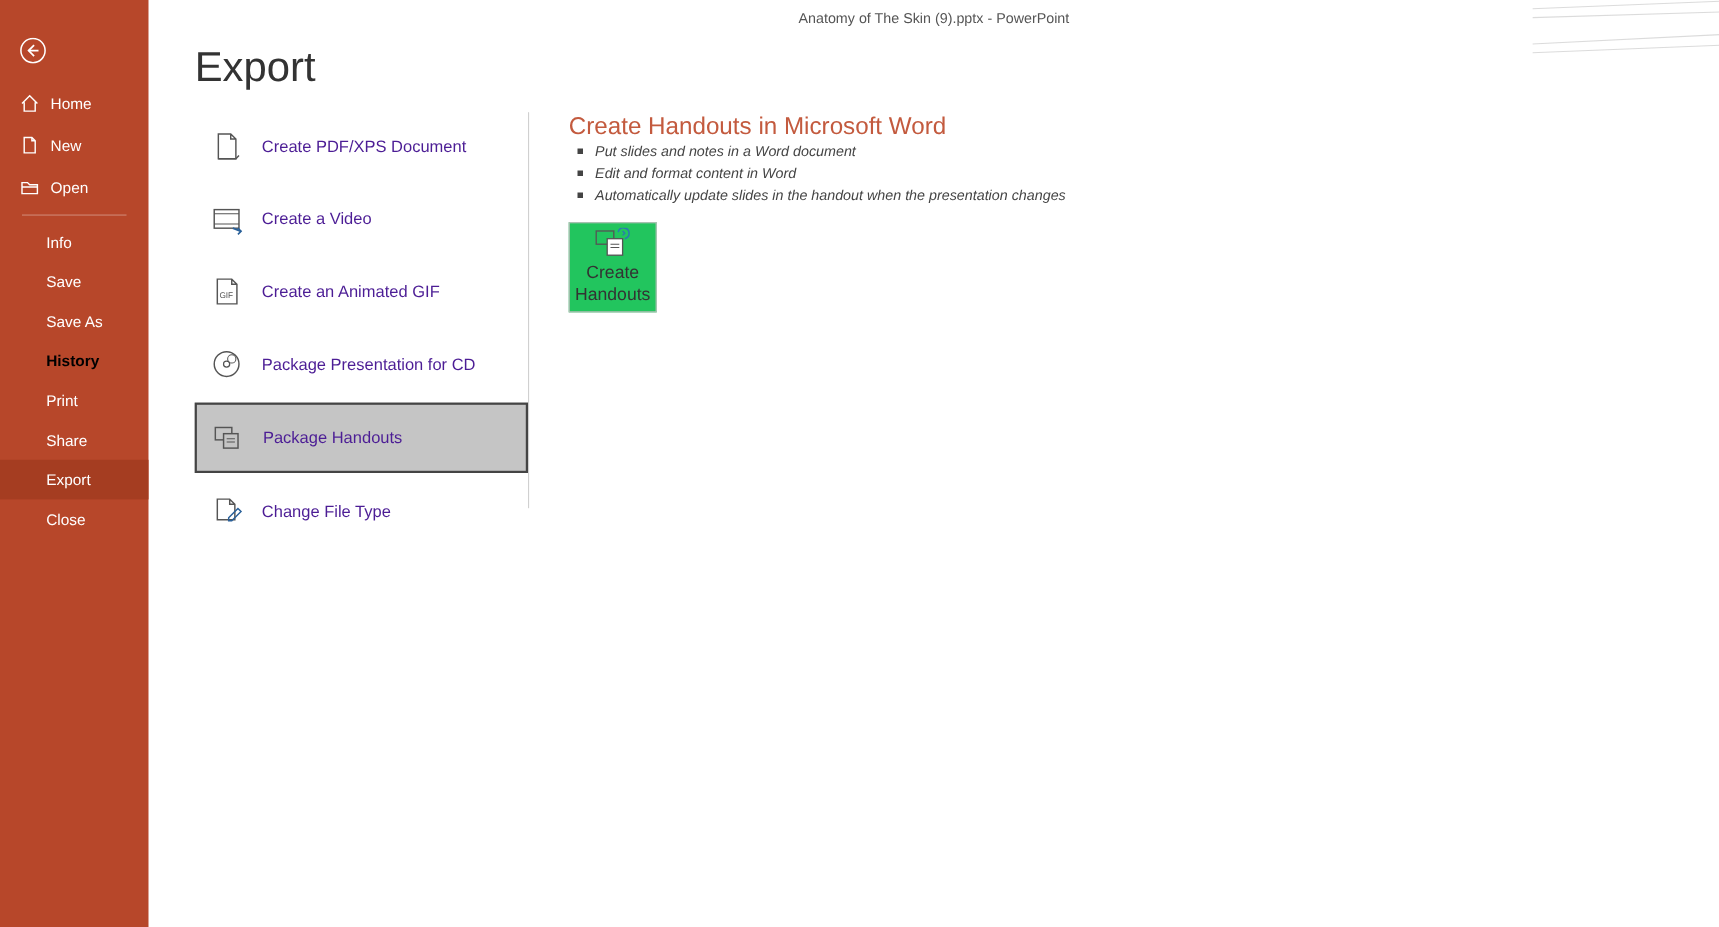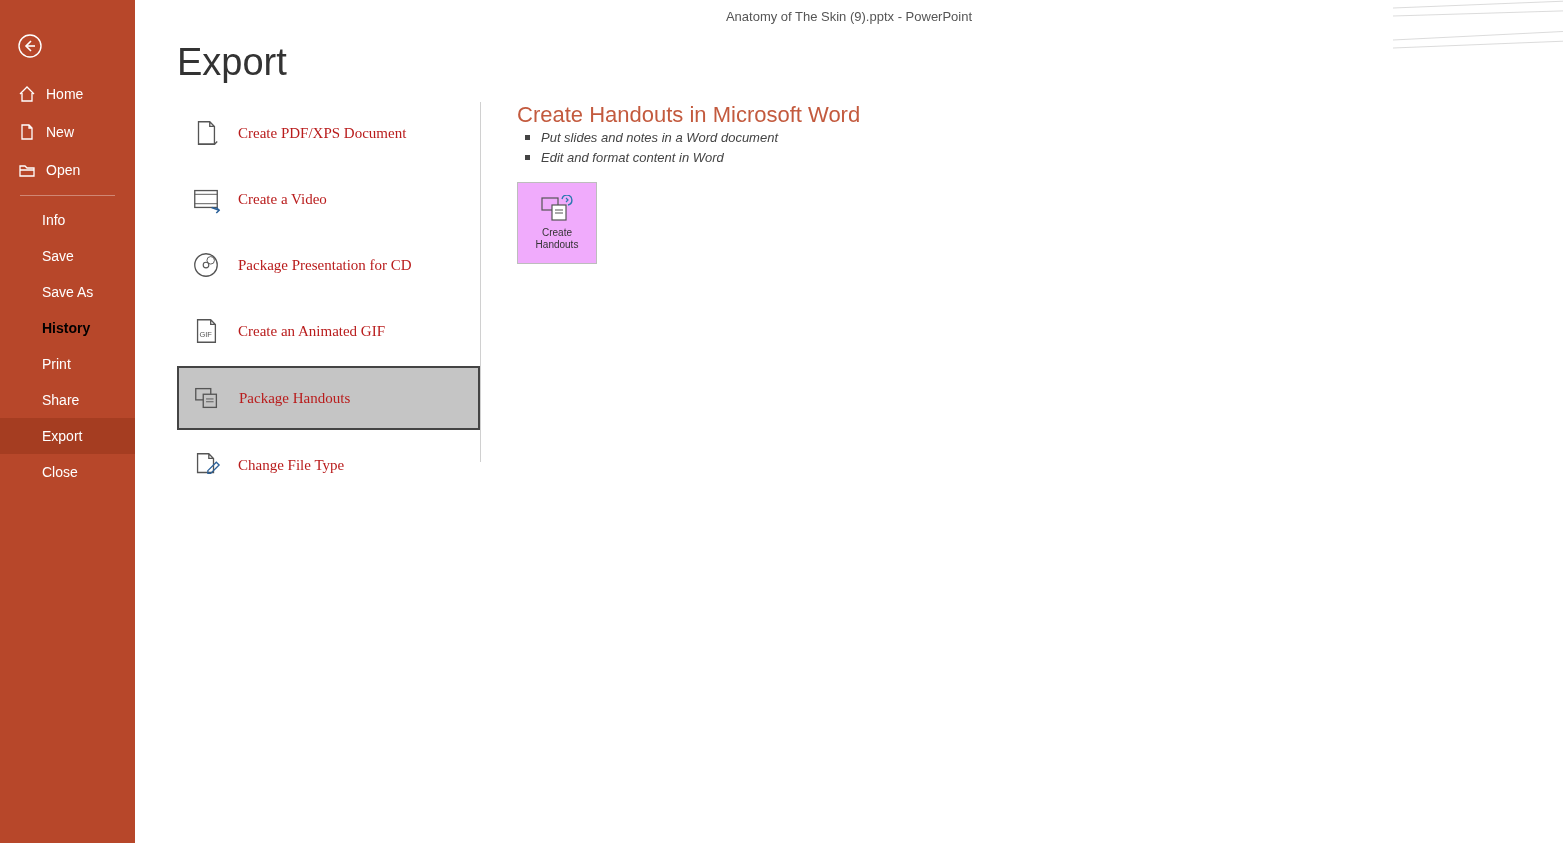--- a/index.html
+++ b/index.html
@@ -90,22 +90,21 @@
 .export-item .icon-box {
   width: 32px;
   height: 32px;
   display: flex;
   align-items: center;
   justify-content: center;
 }
 .export-item .icon-box svg { width: 30px; height: 30px; }
 .export-item-label {
   font-size: 15px;
-  color: #b91c1c;
-  font-family: Liberation Serif, serif;
+  color: #4c1d95;
 }
 .divider-v {
   width: 1px;
   background: #d0d0d0;
   margin: 0 8px 0 0;
   height: 360px;
 }
 .detail-pane {
   padding: 0 28px;
   max-width: 700px;
@@ -133,27 +132,27 @@
   left: 8px;
   top: 7px;
   width: 5px;
   height: 5px;
   background: #444;
 }
 .action-btn {
   width: 80px;
   height: 82px;
   border: 1px solid #bdbdbd;
-  background: #f0abfc;
+  background: #22c55e;
   display: flex;
   flex-direction: column;
   align-items: center;
   justify-content: center;
   cursor: pointer;
-  font-size: 10px;
+  font-size: 16px;
   color: #333;
   text-align: center;
   gap: 4px;
 }
 .action-btn svg { width: 34px; height: 28px; }
 .action-btn-label { line-height: 1.25; }
 
 
 .decor {
   position: absolute;
@@ -268,36 +267,36 @@
               <path d="M22 25 L30 28" stroke="#2a6099" stroke-width="1.8"></path>
               <path d="M27 25 L30 28 L27 31" fill="none" stroke="#2a6099" stroke-width="1.6"></path>
             </svg>
         </span>
         <span class="export-item-label">Create a Video</span>
       </div>
 
       <div class="export-item">
         <span class="icon-box">
           <svg viewBox="0 0 32 32">
+              <path d="M7 4 H21 L26 9 V28 H7 Z M21 4 V9 H26" fill="none" stroke="#555" stroke-width="1.4"></path>
+              <text x="9" y="22" font-size="8" fill="#555" font-family="Arial">GIF</text>
+            </svg>
+        </span>
+        <span class="export-item-label">Create an Animated GIF</span>
+      </div>
+
+      <div class="export-item">
+        <span class="icon-box">
+          <svg viewBox="0 0 32 32">
               <circle cx="16" cy="16" r="12" fill="none" stroke="#555" stroke-width="1.4"></circle>
               <circle cx="16" cy="16" r="3" fill="none" stroke="#555" stroke-width="1.2"></circle>
               <circle cx="21" cy="11" r="4" fill="none" stroke="#555" stroke-width="1"></circle>
             </svg>
         </span>
         <span class="export-item-label">Package Presentation for CD</span>
-      </div>
-
-      <div class="export-item">
-        <span class="icon-box">
-          <svg viewBox="0 0 32 32">
-              <path d="M7 4 H21 L26 9 V28 H7 Z M21 4 V9 H26" fill="none" stroke="#555" stroke-width="1.4"></path>
-              <text x="9" y="22" font-size="8" fill="#555" font-family="Arial">GIF</text>
-            </svg>
-        </span>
-        <span class="export-item-label">Create an Animated GIF</span>
       </div>
 
       <div class="export-item selected">
         <span class="icon-box">
           <svg viewBox="0 0 32 32">
               <rect x="4" y="6" width="16" height="12" fill="none" stroke="#555" stroke-width="1.4"></rect>
               <rect x="12" y="12" width="14" height="14" fill="#c5c5c5" stroke="#555" stroke-width="1.4"></rect>
               <line x1="15" y1="17" x2="23" y2="17" stroke="#555"></line>
               <line x1="15" y1="20" x2="23" y2="20" stroke="#555"></line>
             </svg>
@@ -317,20 +316,21 @@
 
     </div>
 
     <div class="divider-v"></div>
 
     <div class="detail-pane">
       <div class="detail-heading" style="color: rgb(195, 90, 62);">Create Handouts in Microsoft Word</div>
       <ul class="detail-list">
         <li>Put slides and notes in a Word document</li>
         <li>Edit and format content in Word</li>
+        <li>Automatically update slides in the handout when the presentation changes</li>
       </ul>
       <div class="action-btn">
         <svg viewBox="0 0 34 28">
           <rect x="2" y="3" width="16" height="12" fill="none" stroke="#555" stroke-width="1.2"></rect>
           <rect x="12" y="10" width="14" height="15" fill="#fff" stroke="#555" stroke-width="1.2"></rect>
           <line x1="15" y1="15" x2="23" y2="15" stroke="#555"></line>
           <line x1="15" y1="18" x2="23" y2="18" stroke="#555"></line>
           <path d="M22 4 A5 5 0 1 1 28 10" fill="none" stroke="#2a7ab0" stroke-width="1.4"></path>
           <path d="M26 3 L28 5 L26 7" fill="none" stroke="#2a7ab0" stroke-width="1.2"></path>
         </svg>

